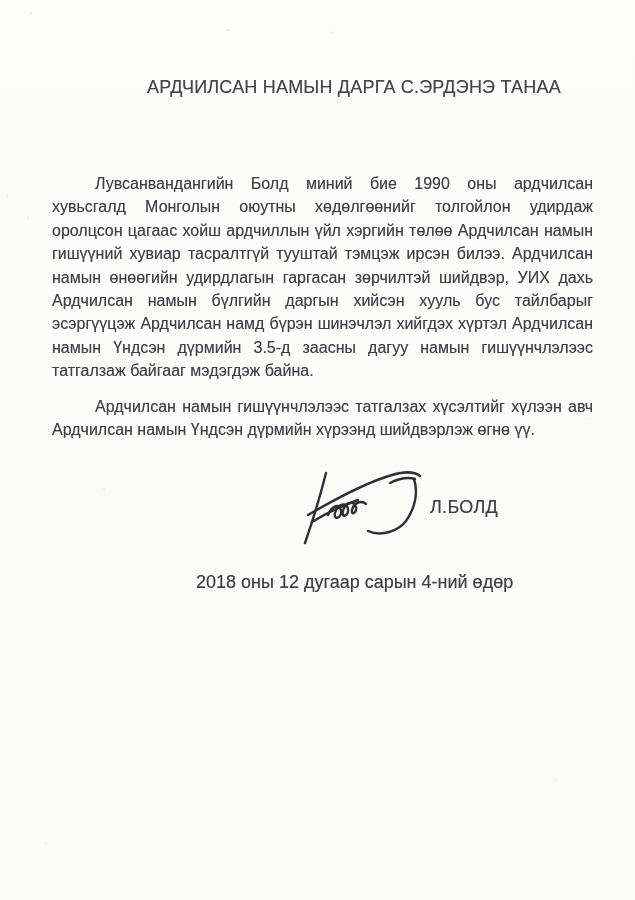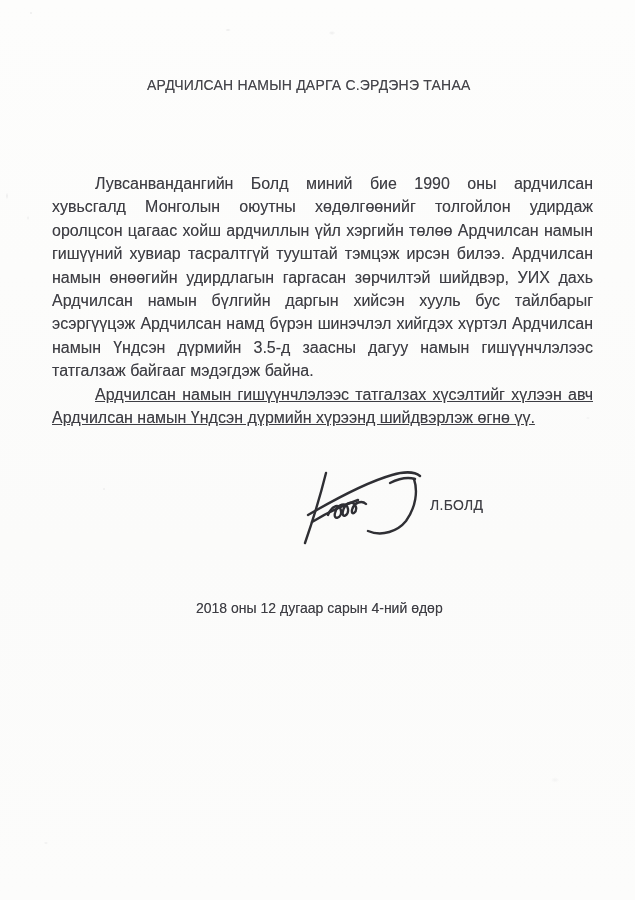--- a/index.html
+++ b/index.html
@@ -30,21 +30,21 @@
       radial-gradient(2px 2px at 31px 13px, rgba(120,120,128,0.18), transparent 70%),
       radial-gradient(2px 3px at 28px 218px, rgba(120,120,128,0.12), transparent 70%),
       radial-gradient(2px 2px at 104px 489px, rgba(120,120,128,0.15), transparent 70%),
       radial-gradient(3px 2px at 46px 843px, rgba(120,120,128,0.12), transparent 70%),
       radial-gradient(6px 4px at 555px 780px, rgba(140,140,148,0.08), transparent 70%),
       radial-gradient(3px 2px at 588px 418px, rgba(140,140,148,0.10), transparent 70%);
   }
   .txt {
     position: absolute;
     white-space: nowrap;
-    font-size: 14px;
+    font-size: 18px;
     text-shadow: 0 0 0.4px rgba(62,62,68,0.55);
   }
   .heading {
     left: 147px;
     top: 77px;
     letter-spacing: 0.2px;
     color: #45454b;
   }
   .subject {
     left: 315px;
@@ -61,32 +61,32 @@
     line-height: 23.4px;
     text-align: justify;
     color: #3e3e44;
     text-shadow: 0 0 0.4px rgba(62,62,68,0.5);
   }
   .body-block p {
     margin: 0;
     text-indent: 43px;
   }
   .body-block p + p {
-    text-decoration: underline;
+    margin-top: 12px;
   }
   .sign-label { left: 150px; top: 497px; }
   .sign-name  { left: 430px; top: 497px; letter-spacing: 0.3px; text-align: center; }
   .signature-svg {
     position: absolute;
     left: 301px;
     top: 459px;
     width: 132px;
     height: 88px;
   }
-  .date-line { left: 196px; top: 600px; }
+  .date-line { left: 196px; top: 572px; }
 </style>
 </head>
 <body>
 
 <div class="page">
 
   <div class="txt heading">АРДЧИЛСАН НАМЫН ДАРГА С.ЭРДЭНЭ ТАНАА</div>
 
 
   <div class="body-block">

